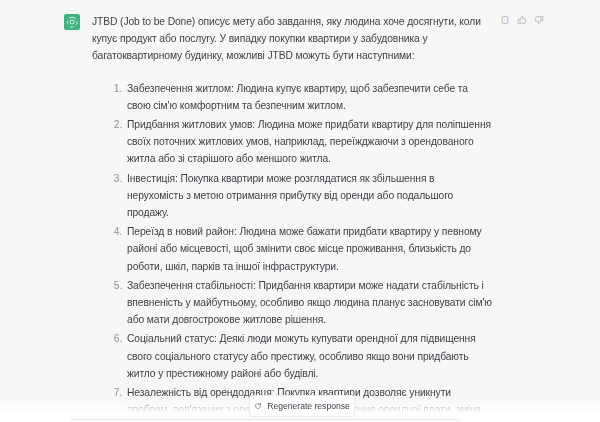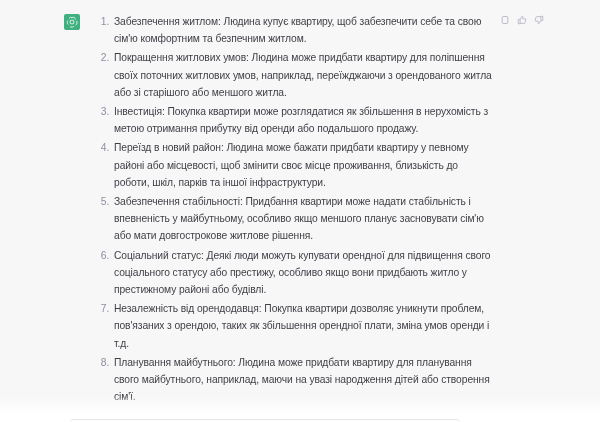--- a/index.html
+++ b/index.html
@@ -44,21 +44,21 @@
       letter-spacing: -0.1px;
     }
     .content p {
       margin: 0 0 15px 0;
     }
     .content ol {
       margin: 0;
       padding-left: 16px;
     }
     .content ol li {
-      margin: 0 0 2px 4px;
+      margin: 0 0 2px 17px;
       padding-left: 2px;
     }
     .content ol li::marker {
       color: #8e8ea0;
     }
     .actions {
       position: absolute;
       left: 499px;
       top: 14px;
       display: flex;
@@ -118,26 +118,27 @@
   <div class="avatar">
     <svg viewBox="0 0 24 24">
       <g fill="none" stroke="#ffffff" stroke-width="1.6">
         <circle cx="12" cy="12" r="4"></circle>
         <path d="M12 3 a5 5 0 0 1 7 4 M21 10 a5 5 0 0 1 -2 8 M16 20 a5 5 0 0 1 -8 1 M5 17 a5 5 0 0 1 -1 -8 M6 5 a5 5 0 0 1 6 -2"></path>
       </g>
     </svg>
   </div>
 
   <div class="content">
+    <p>JTBD (Job to be Done) описує мету або завдання, яку людина хоче досягнути, коли купує продукт або послугу. У випадку покупки квартири у забудовника у багатоквартирному будинку, можливі JTBD можуть бути наступними:</p>
     <ol>
       <li>Забезпечення житлом: Людина купує квартиру, щоб забезпечити себе та свою сім'ю комфортним та безпечним житлом.</li>
-      <li>Покращення житлових умов: Людина може придбати квартиру для поліпшення своїх поточних житлових умов, наприклад, переїжджаючи з орендованого житла або зі старішого або меншого житла.</li>
+      <li>Придбання житлових умов: Людина може придбати квартиру для поліпшення своїх поточних житлових умов, наприклад, переїжджаючи з орендованого житла або зі старішого або меншого житла.</li>
       <li>Інвестиція: Покупка квартири може розглядатися як збільшення в нерухомість з метою отримання прибутку від оренди або подальшого продажу.</li>
       <li>Переїзд в новий район: Людина може бажати придбати квартиру у певному районі або місцевості, щоб змінити своє місце проживання, близькість до роботи, шкіл, парків та іншої інфраструктури.</li>
-      <li>Забезпечення стабільності: Придбання квартири може надати стабільність і впевненість у майбутньому, особливо якщо меншого планує засновувати сім'ю або мати довгострокове житлове рішення.</li>
+      <li>Забезпечення стабільності: Придбання квартири може надати стабільність і впевненість у майбутньому, особливо якщо людина планує засновувати сім'ю або мати довгострокове житлове рішення.</li>
       <li>Соціальний статус: Деякі люди можуть купувати орендної для підвищення свого соціального статусу або престижу, особливо якщо вони придбають житло у престижному районі або будівлі.</li>
       <li>Незалежність від орендодавця: Покупка квартири дозволяє уникнути проблем, пов'язаних з орендою, таких як збільшення орендної плати, зміна умов оренди і т.д.</li>
       <li>Планування майбутнього: Людина може придбати квартиру для планування свого майбутнього, наприклад, маючи на увазі народження дітей або створення сім'ї.</li>
     </ol>
   </div>
 
   <div class="actions">
     <div class="act">
       <svg viewBox="0 0 16 16">
         <rect x="3.5" y="2.5" width="9" height="11" rx="1.5" fill="none" stroke="#acacbe" stroke-width="1.3"></rect>
@@ -151,13 +152,19 @@
     <div class="act">
       <svg viewBox="0 0 16 16">
         <path d="M14 9 h-3 v-7 h3 z M11 9 l-3 5 c-1.2 0 -1.8 -.8 -1.5 -2 l.5 -2 h-4 c-.8 0 -1.3 -.7 -1.1 -1.4 l1.2 -5 c.2 -.6 .7 -1 1.3 -1 h6.6" fill="none" stroke="#acacbe" stroke-width="1.2" stroke-linejoin="round"></path>
       </svg>
     </div>
   </div>
 
   <div class="fade"></div>
   <div class="input-edge"></div>
 
+  <div class="regen">
+    <svg viewBox="0 0 16 16">
+      <path d="M13 8 a5 5 0 1 1 -1.5 -3.5 M13 2.5 v3 h-3" fill="none" stroke="#6b6c7b" stroke-width="1.4" stroke-linecap="round"></path>
+    </svg>
+    <span>Regenerate response</span>
+  </div>
 </div>
 
 </body></html>

